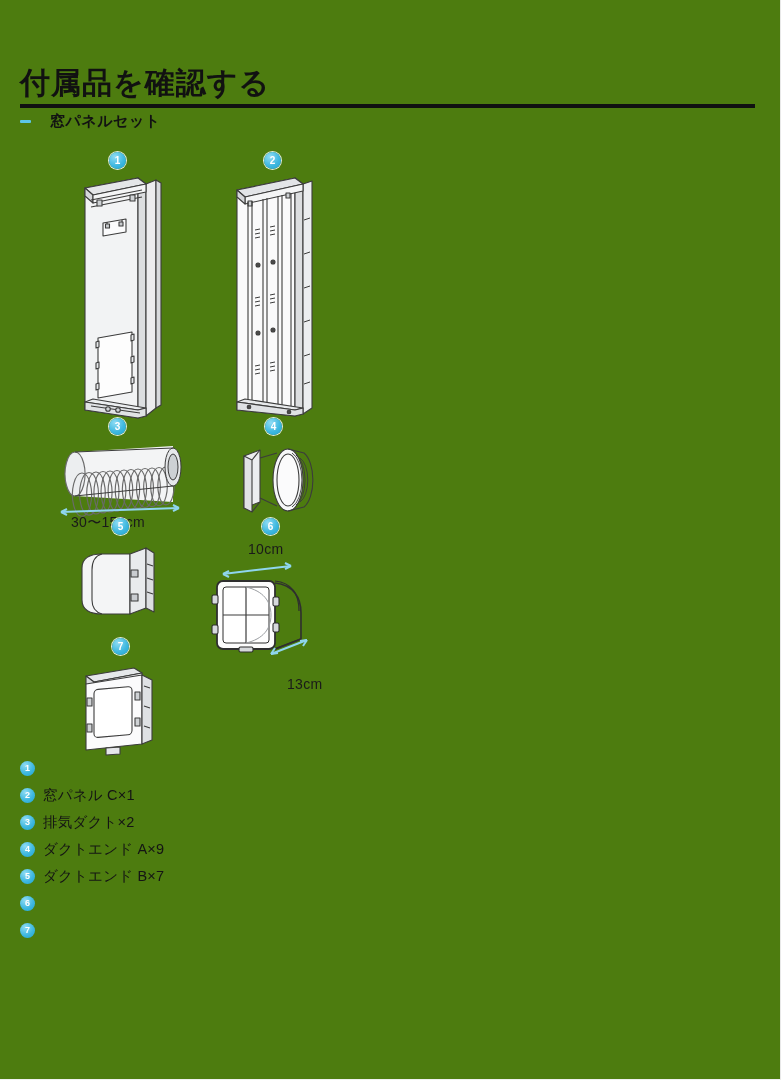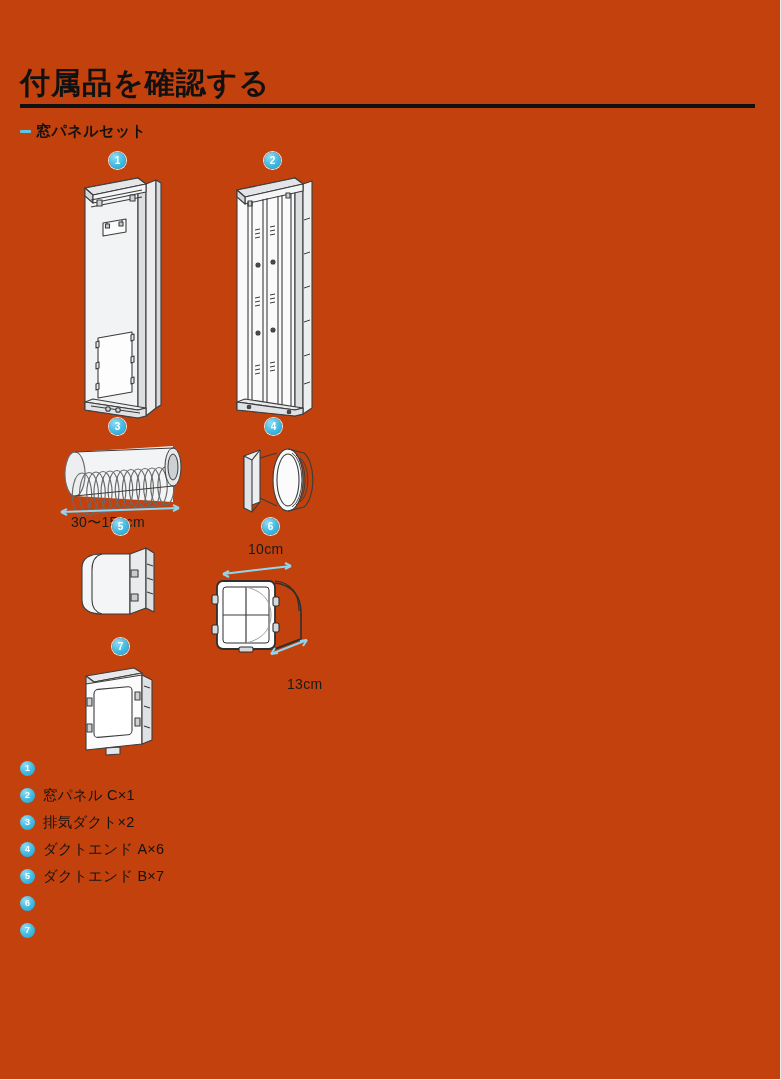--- a/index.html
+++ b/index.html
@@ -5,39 +5,39 @@
 <style>
   html,body{margin:0;padding:0;background:#ffffff;}
   body{
     width:781px;height:1080px;position:relative;overflow:hidden;
     font-family:"Liberation Sans","DejaVu Sans",sans-serif;
     color:#1a1a1a;
     -webkit-font-smoothing:antialiased;
   }
   .page{
     position:absolute;inset:0;
-    background:#c2410c;
+    background:#4d7c0f;
     border-right:1px solid #e8e8e8;
     border-bottom:1px solid #f0f0f0;
     box-sizing:border-box;
   }
 
   
   .title{
     position:absolute;left:20px;top:68px;
     font-size:30px;font-weight:bold;letter-spacing:1px;
     color:#111;line-height:1;white-space:nowrap;
   }
   .title-rule{
     position:absolute;left:20px;top:104px;width:735px;height:4px;
     background:#111;
   }
   .subtitle-wrap{
-    position:absolute;left:20px;top:122px;
-    display:flex;align-items:center;gap:5px;
+    position:absolute;left:20px;top:112px;
+    display:flex;align-items:center;gap:19px;
   }
   .sub-dash{
     width:11px;height:3px;background:#5cc6e8;display:inline-block;border-radius:1px;
   }
   .subtitle{
     font-size:15px;font-weight:bold;color:#121212;letter-spacing:.5px;white-space:nowrap;
   }
 
   
   .figures{position:absolute;left:0;top:150px;width:400px;height:610px;}
@@ -337,21 +337,21 @@
     <div class="legend-row">
       <span class="legend-badge">2</span>
       <span class="legend-text">窓パネル C×1</span>
     </div>
     <div class="legend-row">
       <span class="legend-badge">3</span>
       <span class="legend-text">排気ダクト×2</span>
     </div>
     <div class="legend-row">
       <span class="legend-badge">4</span>
-      <span class="legend-text">ダクトエンド A×6</span>
+      <span class="legend-text">ダクトエンド A×9</span>
     </div>
     <div class="legend-row">
       <span class="legend-badge">5</span>
       <span class="legend-text">ダクトエンド B×7</span>
     </div>
     <div class="legend-row">
       <span class="legend-badge">6</span>
     </div>
     <div class="legend-row">
       <span class="legend-badge">7</span>

